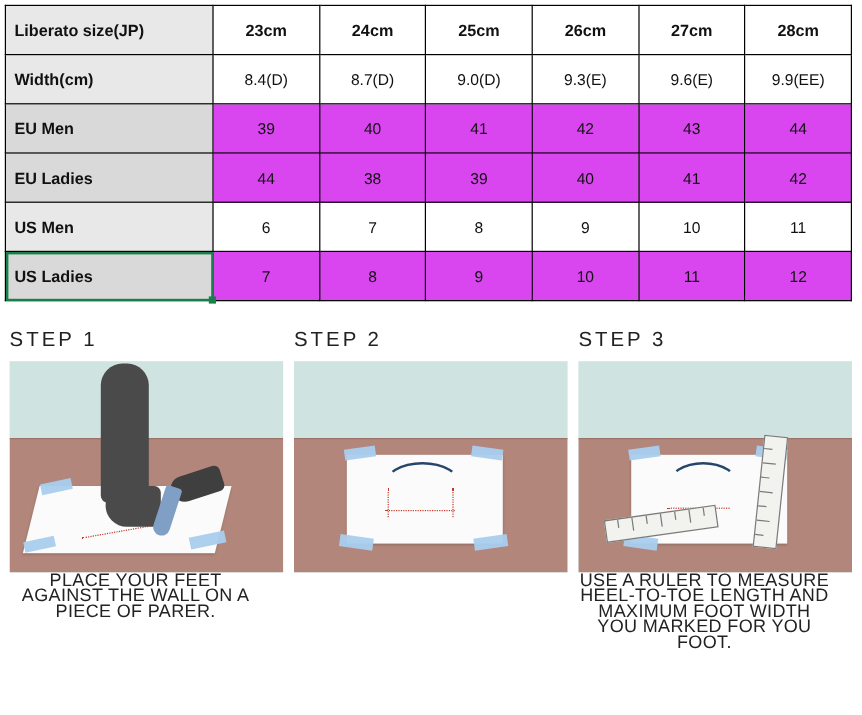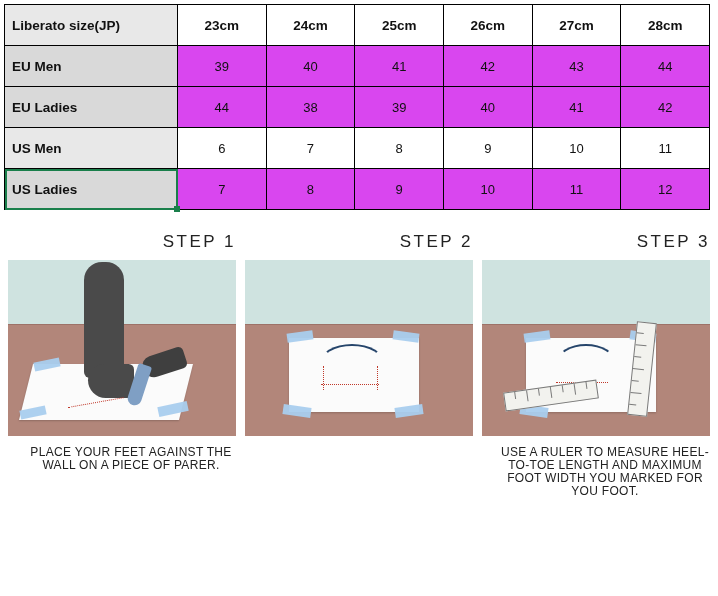--- a/index.html
+++ b/index.html
@@ -74,39 +74,38 @@
     display: flex;
     justify-content: space-between;
     padding: 22px 8px 0 8px;
     box-sizing: border-box;
     width: 718px;
   }
   .step {
     width: 228px;
     display: flex;
     flex-direction: column;
-    align-items: flex-end;
+    align-items: flex-start;
   }
   .step-title {
     font-size: 17px;
     letter-spacing: 2.5px;
     color: #222222;
     margin-bottom: 8px;
     font-family: "Liberation Sans", sans-serif;
   }
   .step-img {
     width: 228px;
     height: 176px;
     position: relative;
     overflow: hidden;
     background: #cfe3e0;
   }
   .step-caption {
-    margin-top: 10px;
-    font-size: 12px;
+    font-size: 15px;
     line-height: 13px;
     text-align: center;
     color: #222222;
     letter-spacing: 0.3px;
     width: 210px;
   }
 
   
   .floor {
     position: absolute;
@@ -186,20 +185,29 @@
   <table class="size-table">
     <tbody>
       <tr class="hdr">
         <td class="rowhead">Liberato size(JP)</td>
         <td>23cm</td>
         <td>24cm</td>
         <td>25cm</td>
         <td>26cm</td>
         <td>27cm</td>
         <td>28cm</td>
+      </tr>
+      <tr>
+        <td class="rowhead">Width(cm)</td>
+        <td>8.4(D)</td>
+        <td>8.7(D)</td>
+        <td>9.0(D)</td>
+        <td>9.3(E)</td>
+        <td>9.6(E)</td>
+        <td>9.9(EE)</td>
       </tr>
       <tr class="shaded">
         <td class="rowhead">EU Men</td>
         <td>39</td>
         <td>40</td>
         <td>41</td>
         <td>42</td>
         <td>43</td>
         <td>44</td>
       </tr>

